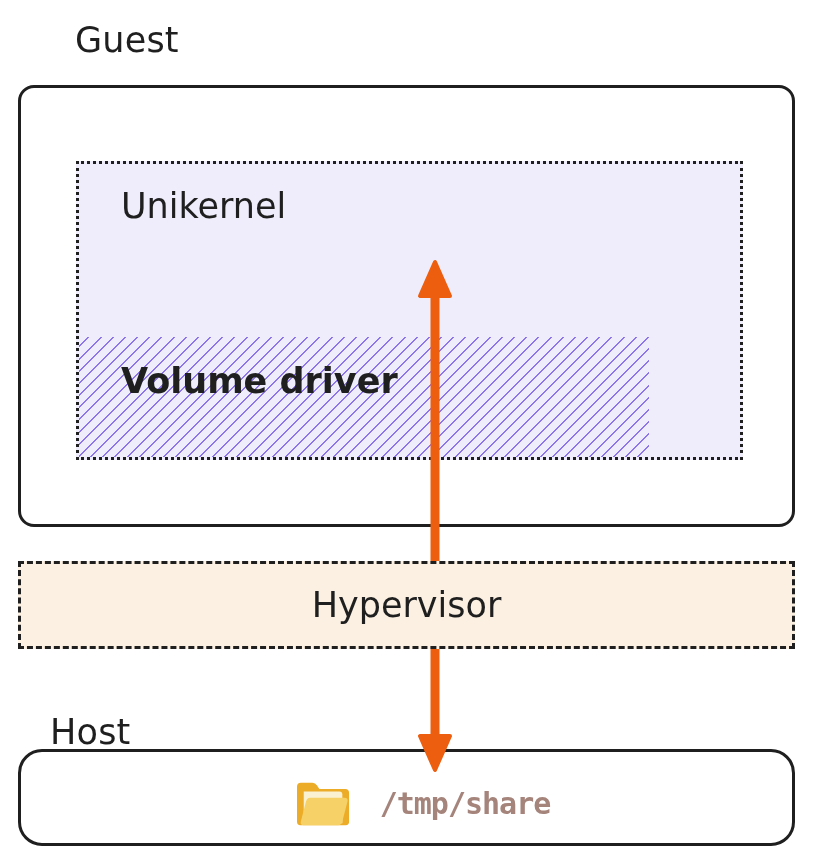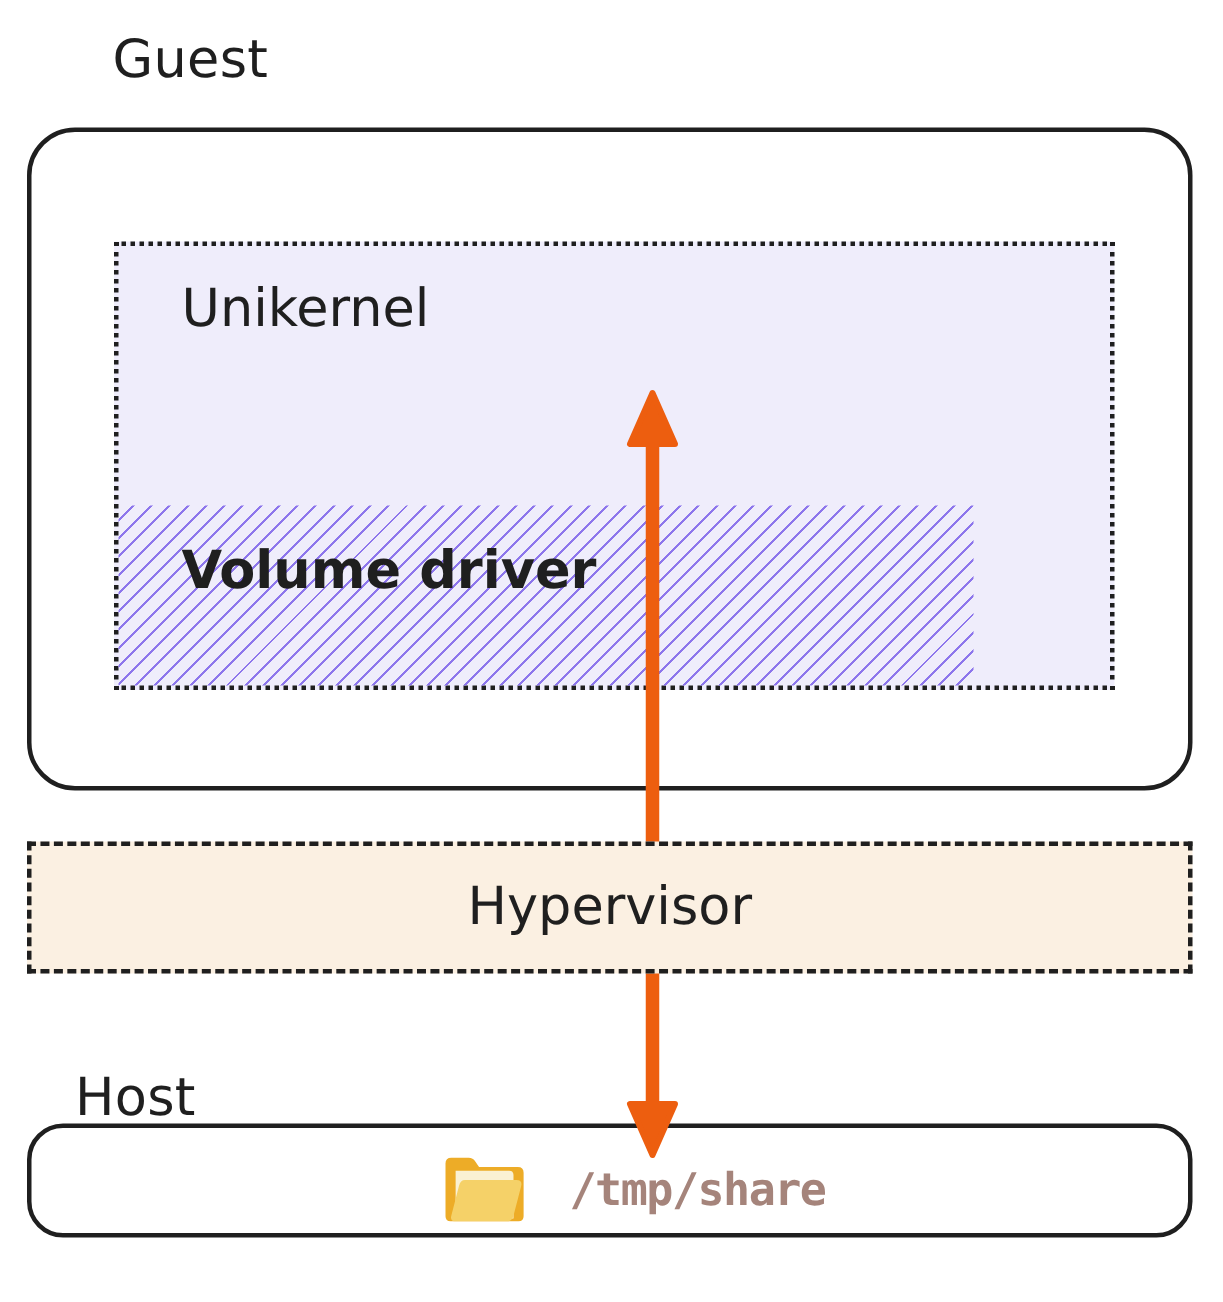--- a/index.html
+++ b/index.html
@@ -19,21 +19,21 @@
     font-family:"DejaVu Sans","Liberation Sans",sans-serif;color:var(--outline);padding-left:24px;
   }
   .section-label{
     position:absolute;font-size:35px;font-weight:500;letter-spacing:.2px;color:var(--outline);
   }
   .guest-label{left:75px;top:20px;}
   .host-label{left:50px;top:688px;margin-top:24px;}
 
   .guest-box{
     position:absolute;left:18px;top:85px;width:777px;height:442px;box-sizing:border-box;
-    border:3.5px solid var(--outline);border-radius:32px;background:#ffffff;
+    border:3.5px solid var(--outline);border-radius:16px;background:#ffffff;
   }
   .unikernel-box{
     position:absolute;left:55px;top:73px;width:667px;height:299px;box-sizing:border-box;
     border:3.2px dotted var(--outline);background:var(--unikernel-bg);
   }
   .unikernel-label{
     position:absolute;left:42px;top:22px;font-size:35px;font-weight:500;color:var(--outline);
   }
   .volume-driver{
     position:absolute;left:0;bottom:0;width:570px;height:120px;
@@ -52,21 +52,21 @@
   .arrow-head{fill:var(--arrow);stroke:var(--arrow);stroke-width:4px;stroke-linejoin:round;}
 
   .hypervisor-box{
     position:absolute;left:18px;top:561px;width:777px;height:88px;box-sizing:border-box;
     border:3.2px dashed var(--outline);background:var(--hypervisor-bg);z-index:6;
     display:flex;align-items:center;justify-content:center;
   }
   .hypervisor-label{font-size:35px;font-weight:500;color:var(--outline);text-align:right;}
 
   .host-box{
-    position:absolute;left:18px;top:749px;width:777px;height:76px;box-sizing:border-box;
+    position:absolute;left:18px;top:749px;width:777px;height:97px;box-sizing:border-box;
     border:3.5px solid var(--outline);border-radius:24px;background:#ffffff;
     display:flex;align-items:center;justify-content:center;gap:25px;
     padding:12px 0 0 30px;
   }
   .folder-icon{width:62px;height:54px;flex:0 0 auto;}
   .folder-back{fill:var(--folder-back);}
   .folder-paper{fill:var(--folder-paper);}
   .folder-front{fill:var(--folder-front);}
   .share-path{
     font-family:"DejaVu Sans Mono","Liberation Mono",monospace;

